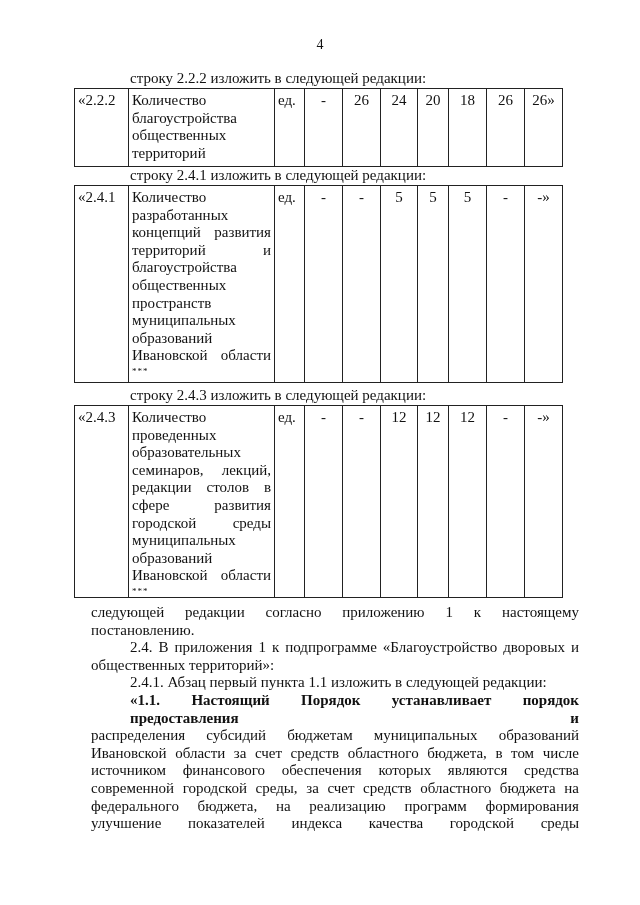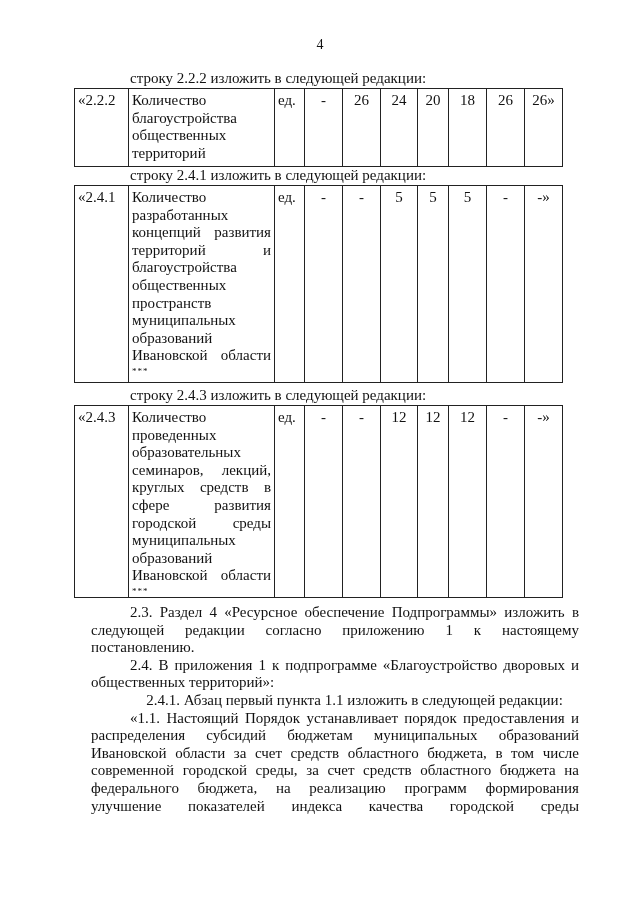--- a/index.html
+++ b/index.html
@@ -102,46 +102,46 @@
 <div class="caption" style="top:387px;">строку 2.4.3 изложить в следующей редакции:</div>
 <table class="row-table" style="top:405px; height:164px;">
   <tbody>
       <tr>
     <td class="c-code">«2.4.3</td>
     <td class="c-name">
       <span class="name-line">Количество</span>
       <span class="name-line">проведенных</span>
       <span class="name-line">образовательных</span>
       <span class="name-line just">семинаров, лекций,</span>
-      <span class="name-line just">круглых средств в</span>
+      <span class="name-line just">редакции столов в</span>
       <span class="name-line just">сфере развития</span>
       <span class="name-line just">городской среды</span>
       <span class="name-line">муниципальных</span>
       <span class="name-line">образований</span>
       <span class="name-line just">Ивановской области</span>
       <span class="stars">***</span>
     </td>
     <td class="c-unit">ед.</td>
     <td class="c-val">-</td>
     <td class="c-val">-</td>
     <td class="c-val v37">12</td>
     <td class="c-val narrow">12</td>
     <td class="c-val">12</td>
     <td class="c-val">-</td>
     <td class="c-val">-»</td>
   </tr>
 </tbody>
   </table>
 
 <div class="body-text">
-  <span class="jl" style="padding-left:39px;">2.3. Раздел 4 «Ресурсное обеспечение Подпрограммы» изложить в</span>
   <span class="jl">следующей редакции согласно приложению 1 к настоящему</span>
   <span class="ll">постановлению.</span>
   <span class="jl" style="padding-left:39px;">2.4. В приложения 1 к подпрограмме «Благоустройство дворовых и</span>
   <span class="ll">общественных территорий»:</span>
-  <span class="ll" style="padding-left:39px;text-align:center;">2.4.1. Абзац первый пункта 1.1 изложить в следующей редакции:</span>
-  <span class="jl" style="padding-left:39px;">«1.1. Настоящий Порядок устанавливает порядок предоставления и</span>
+  <span class="ll" style="padding-left:39px;">2.4.1. Абзац первый пункта 1.1 изложить в следующей редакции:</span>
+  <span class="jl" style="padding-left:39px;font-weight:bold;">«1.1. Настоящий Порядок устанавливает порядок предоставления и</span>
   <span class="jl">распределения субсидий бюджетам муниципальных образований</span>
   <span class="jl">Ивановской области за счет средств областного бюджета, в том числе</span>
+  <span class="jl">источником финансового обеспечения которых являются средства</span>
   <span class="jl">современной городской среды, за счет средств областного бюджета на</span>
   <span class="jl">федерального бюджета, на реализацию программ формирования</span>
   <span class="jl">улучшение показателей индекса качества городской среды</span>
 </div>
 
 </body></html>

